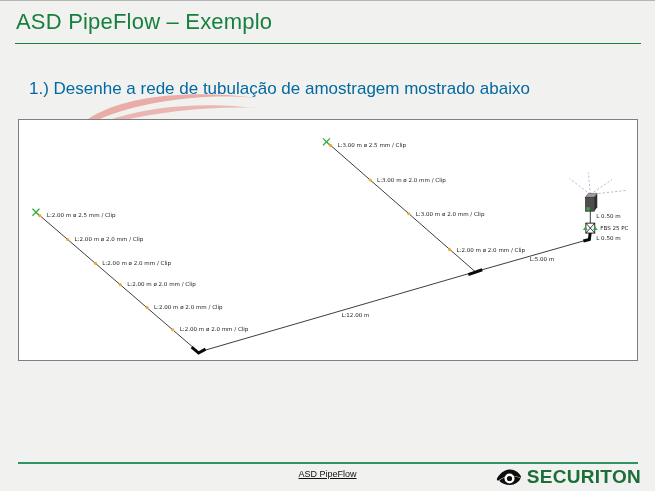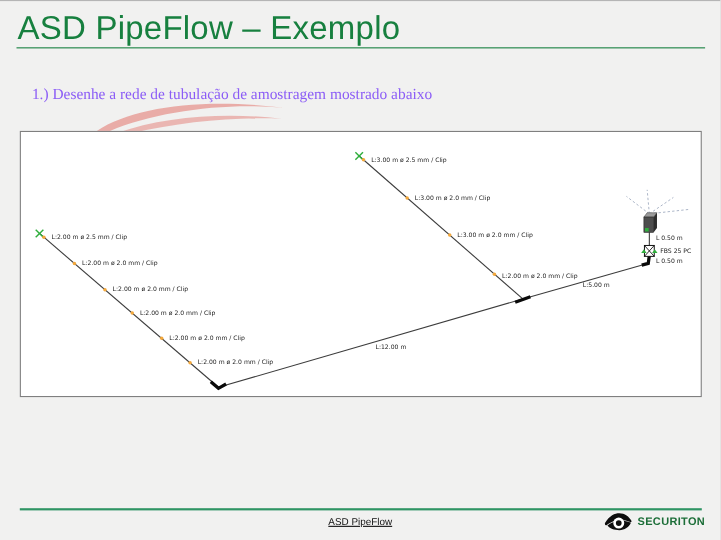--- a/index.html
+++ b/index.html
@@ -13,44 +13,43 @@
     background: var(--slide-bg, #f1f1f0);
     overflow: hidden;
     border-top: 1px solid #b5b5b5;
   }
 
   
   .slide-title {
     position: absolute;
     left: 16px;
     top: 8px;
-    font-size: 30px;
+    font-size: 22px;
     font-weight: 400;
     color: var(--title-green, #17803f);
     letter-spacing: 0.2px;
     white-space: nowrap;
   }
   .title-rule {
     position: absolute;
     left: 15px;
     top: 42px;
     width: 626px;
     height: 1px;
     background: var(--title-green, #17803f);
   }
 
   
   .subtitle {
     position: absolute;
     left: 29px;
     top: 78px;
-    font-size: 14px;
-    color: #8b5cf6;
+    font-size: 17px;
+    color: #0369a1;
     white-space: nowrap;
-    font-family: Liberation Serif, serif;
   }
 
   
   .watermark {
     position: absolute;
     left: 88px;
     top: 88px;
     width: 172px;
     height: 32px;
   }
@@ -104,21 +103,21 @@
   }
   .brand {
     position: absolute;
     right: 14px;
     top: 465px;
     display: flex;
     align-items: center;
     gap: 5px;
   }
   .brand-name {
-    font-size: 10px;
+    font-size: 19px;
     font-weight: 700;
     color: var(--brand-green, #1c6e38);
     letter-spacing: 0.3px;
   }
   .eye { width: 26px; height: 17px; }
 </style>
 </head>
 <body>
 
 <div class="slide">

